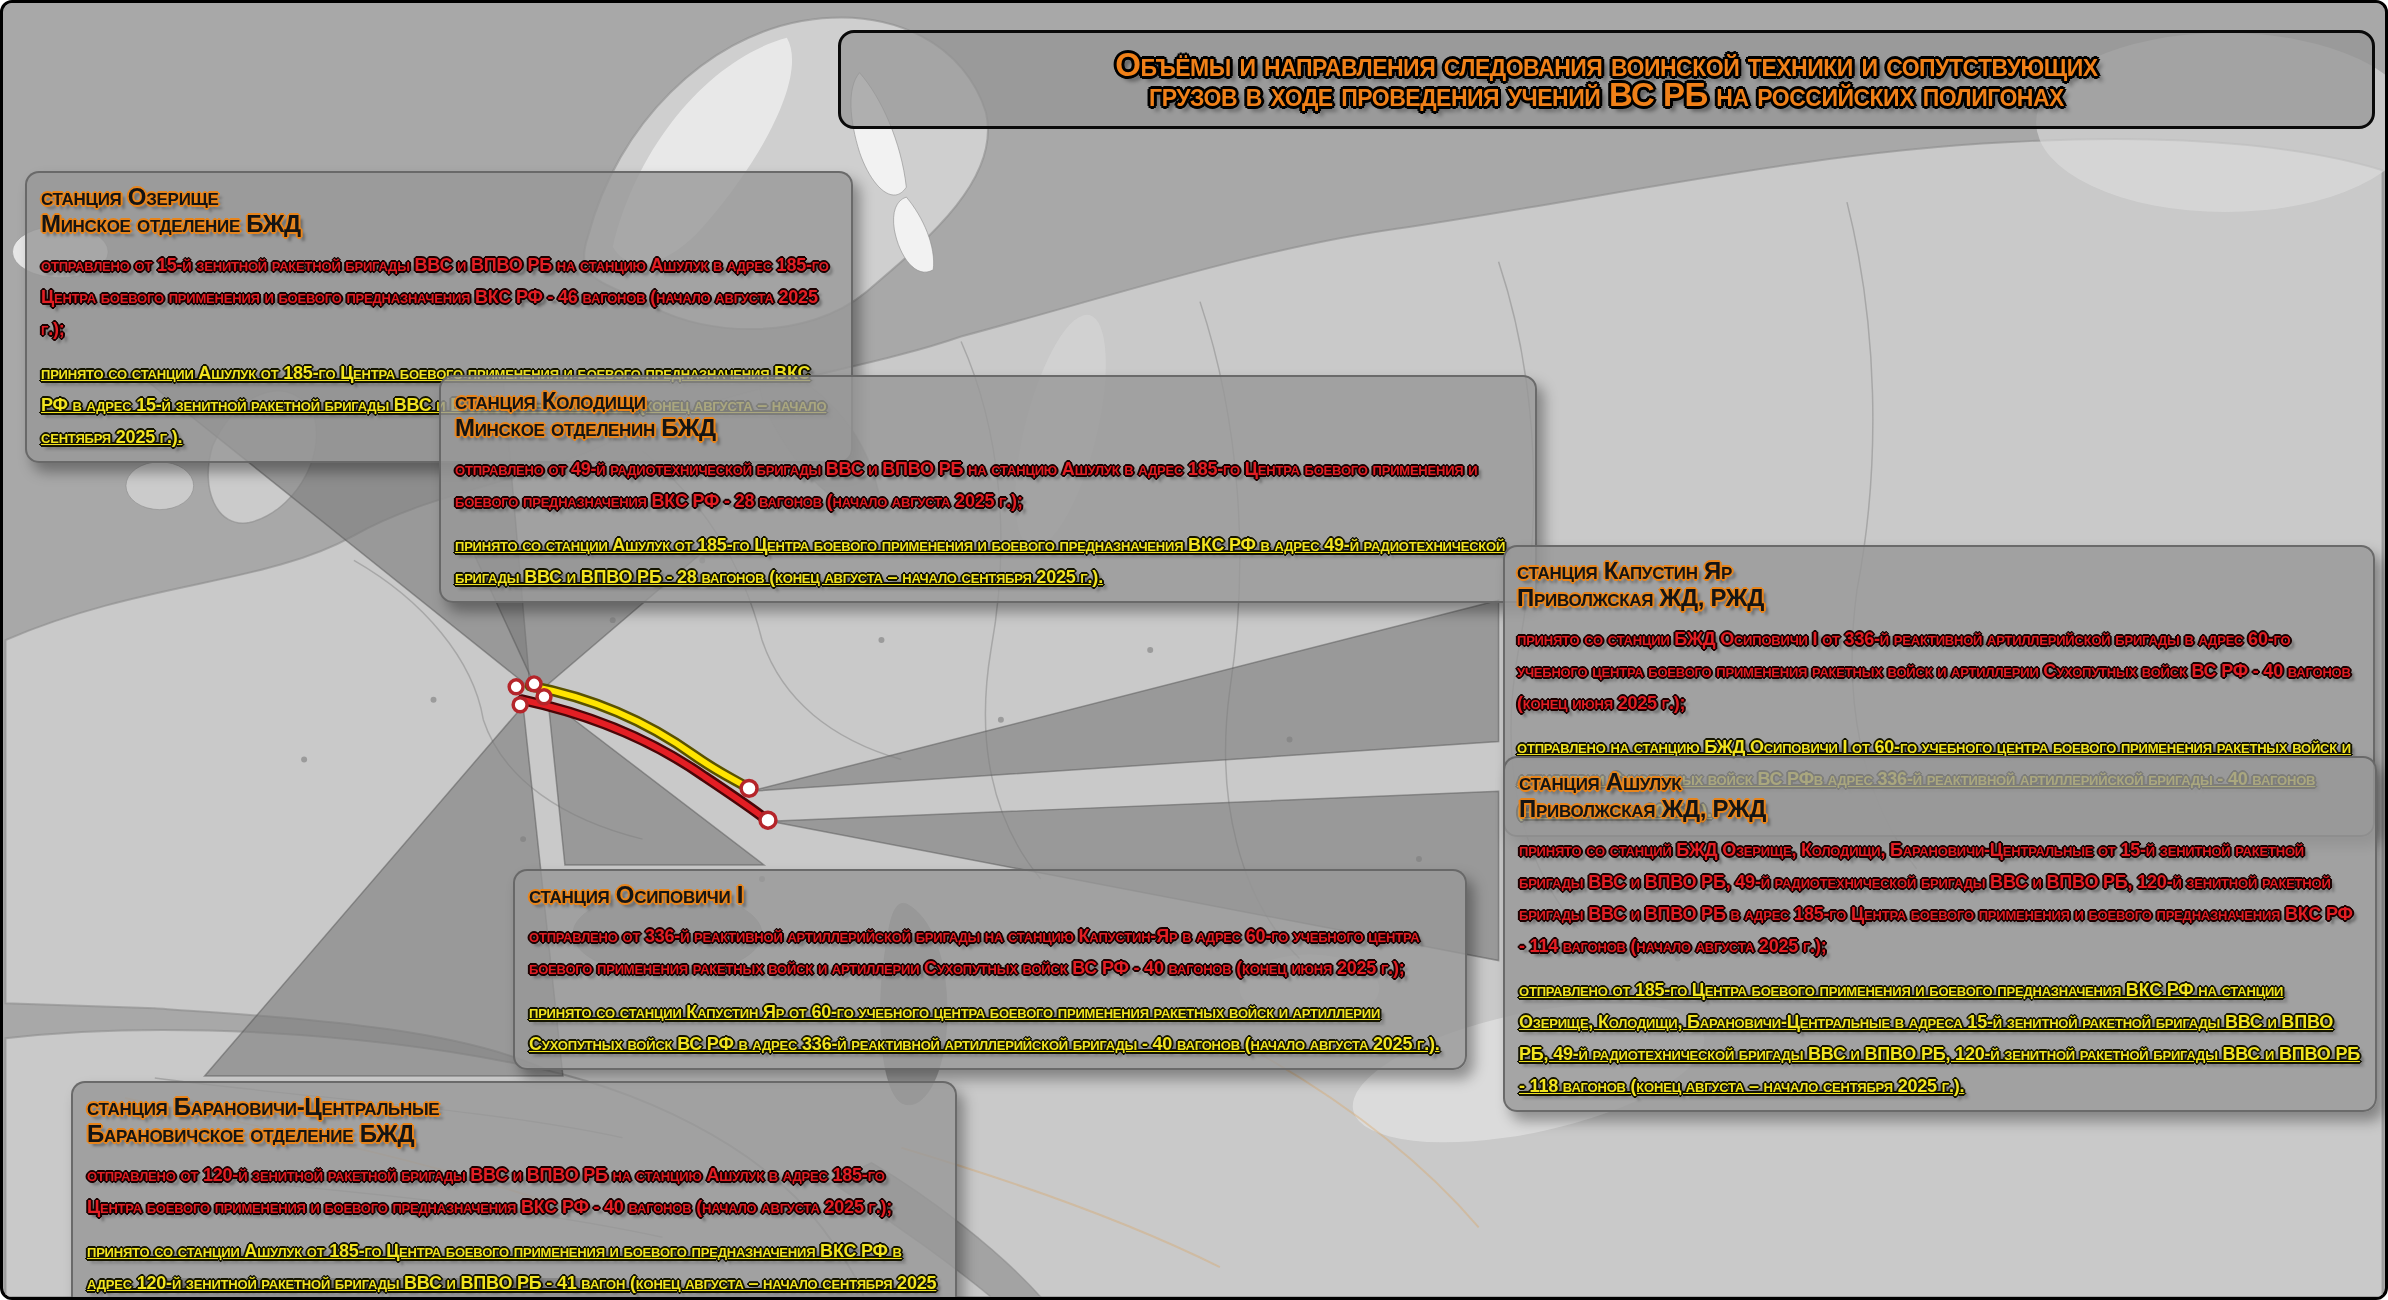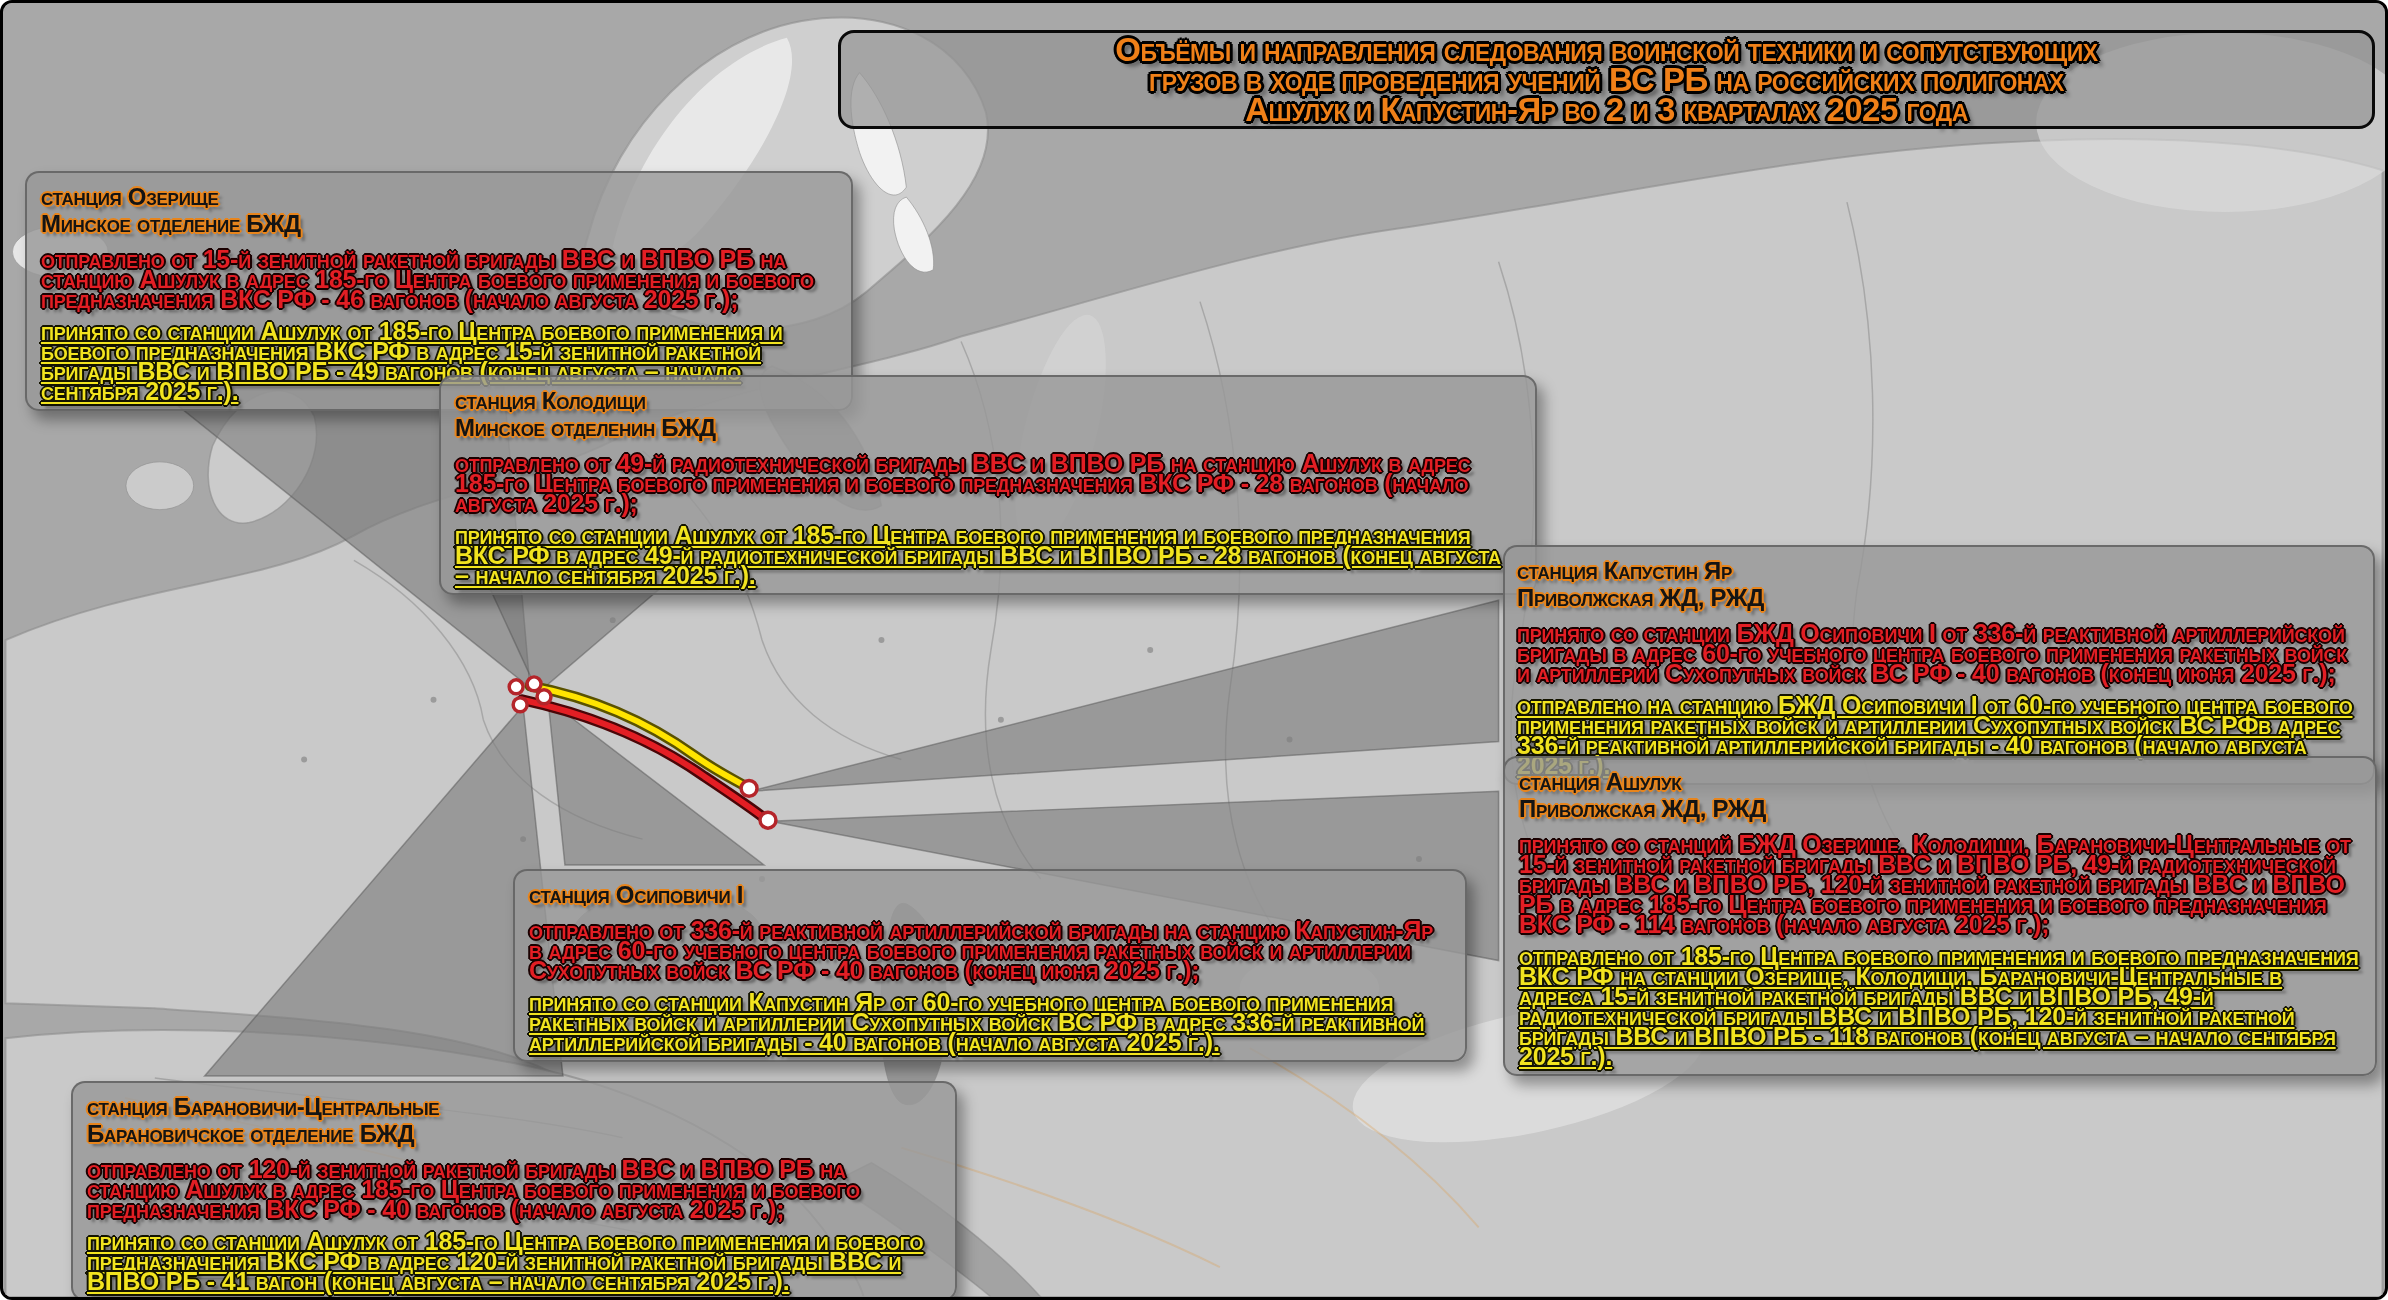--- a/index.html
+++ b/index.html
@@ -39,21 +39,21 @@
   }
   .co-station,.co-division{
     font-variant:small-caps;font-weight:bold;font-size:24px;line-height:27px;
     letter-spacing:-0.3px;color:#141414;
     text-shadow:
       -2px 0 0 #e8851c,2px 0 0 #e8851c,0 -2px 0 #e8851c,0 2px 0 #e8851c,
       -1px -1px 0 #e8851c,1px 1px 0 #e8851c,-1px 1px 0 #e8851c,1px -1px 0 #e8851c,
       4px 4px 3px rgba(0,0,0,0.35);
   }
   .co-body{
-    font-variant:small-caps;font-weight:bold;font-size:25px;line-height:20px;
+    font-variant:small-caps;font-weight:bold;font-size:18px;line-height:32px;
     letter-spacing:-0.2px;margin:12px 0 0 0;
   }
   .co-red{
     color:#e31e24;
     text-shadow:
       -2px 0 0 #1a0000,2px 0 0 #1a0000,0 -2px 0 #1a0000,0 2px 0 #1a0000,
       -1px -1px 0 #1a0000,1px 1px 0 #1a0000,-1px 1px 0 #1a0000,1px -1px 0 #1a0000,
       4px 4px 3px rgba(0,0,0,0.4);
   }
   .co-yellow{
@@ -161,21 +161,20 @@
       <circle cx="747" cy="789" r="8"></circle>
       <circle cx="766" cy="821" r="8"></circle>
     </g>
 
     <rect x="137" y="1281" width="456" height="15" rx="7" fill="#2e2e2e" opacity="0.88"></rect>
   </svg>
 
   <div class="title-box">
     <div class="title-line">Объёмы и направления следования воинской техники и сопутствующих</div>
     <div class="title-line">грузов в ходе проведения учений ВС РБ на российских полигонах</div>
-    <div class="title-line">Ашулук и Капустин-Яр во 2 и 3 кварталах 2025 года</div>
   </div>
 
   <div class="callout" id="co-1">
     <div class="co-station">станция Озерище</div>
     <div class="co-division">Минское отделение БЖД</div>
     <p class="co-body co-red">отправлено от 15-й зенитной ракетной бригады ВВС и ВПВО РБ на станцию Ашулук в адрес 185-го Центра боевого применения и боевого предназначения ВКС РФ - 46 вагонов (начало августа 2025 г.);</p>
     <p class="co-body co-yellow">принято со станции Ашулук от 185-го Центра боевого применения и боевого предназначения ВКС РФ в адрес 15-й зенитной ракетной бригады ВВС и ВПВО РБ - 49 вагонов (конец августа – начало сентября 2025 г.).</p>
   </div>
 
   <div class="callout" id="co-2">

